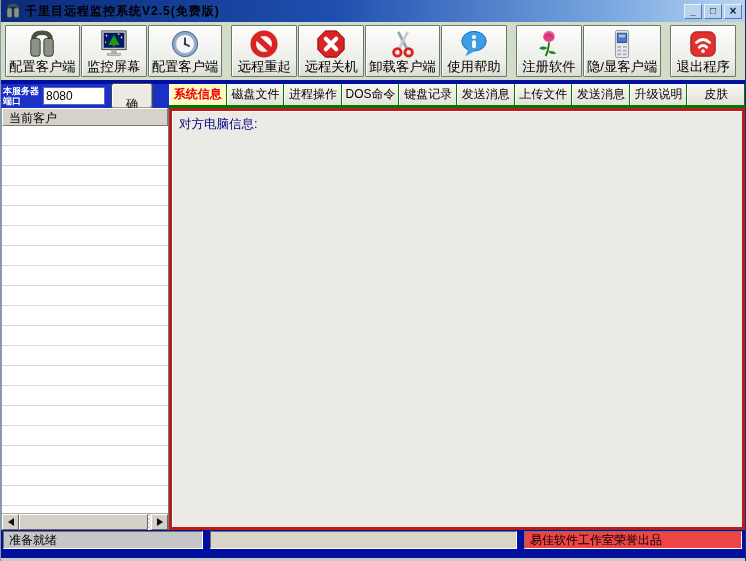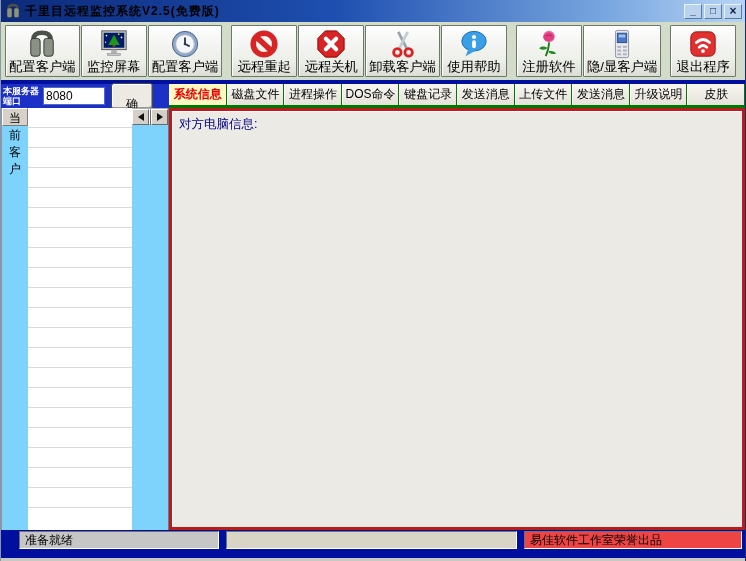--- a/index.html
+++ b/index.html
@@ -41,40 +41,40 @@
     border: 1px solid #404840; box-shadow: inset 1px 1px 0 #fff, inset -1px -1px 0 #9a9a90;
     border-radius: 3px; font-size: 12px; color: #000; cursor: default; padding: 12px; }
   .tabbar { flex: 1; display: flex; background: #c8d4be; border-bottom: 3px solid #007800; }
   .tab { flex: 1; display: flex; align-items: center; justify-content: center;
     background: linear-gradient(#f8f6f0, #e4e2da); border-right: 1px solid #007800;
     border-left: 1px solid #fff; color: #000; white-space: nowrap; cursor: default; }
   .tab.active { background: #fef9c3; color: #e80000; font-weight: bold; }
 
   
   .content { flex: 1; display: flex; min-height: 0; }
-  .left-panel { width: 168px; flex: 0 0 168px; display: flex; flex-direction: row; background: #7dd3fc;
+  .left-panel { width: 168px; flex: 0 0 168px; display: flex; flex-direction: column; background: #7dd3fc;
     border-left: 1px solid #8a98a8; border-right: 1px solid #6a7a8a; }
   .list-header { height: 18px; flex: 0 0 18px; background: #d6d2ca; border: 1px solid;
     border-color: #fff #807c74 #807c74 #fff; padding: 1px 6px; color: #000; }
   .list-rows { flex: 1; overflow: hidden; background: #fff; }
   .client-row { height: 20px; border-bottom: 1px solid #d9d9d9; }
   .hscroll { height: 17px; flex: 0 0 17px; display: flex; background: #efefef; border-top: 1px solid #aaa; }
   .scroll-btn { width: 17px; flex: 0 0 17px; background: #d4d0c8; border: 1px solid;
     border-color: #fff #6a6a6a #6a6a6a #fff; display: flex; align-items: center; justify-content: center; cursor: default; }
   .tri-left { width: 0; height: 0; border-style: solid; border-width: 4px 6px 4px 0; border-color: transparent #101010 transparent transparent; }
   .tri-right { width: 0; height: 0; border-style: solid; border-width: 4px 0 4px 6px; border-color: transparent transparent transparent #101010; }
   .scroll-thumb { width: 78%; background: #d4d0c8; border: 1px solid; border-color: #fff #6a6a6a #6a6a6a #fff; cursor: default; }
   .scroll-track { flex: 1; background: conic-gradient(#ffffff 0 25%, #d4d0c8 0 50%, #ffffff 0 75%, #d4d0c8 0) 0 0 / 4px 4px; }
 
   .main-panel { flex: 1; border: 3px solid #b91c1c; background: #ebeae5; padding: 5px 7px; box-shadow: inset 1px 1px 0 #fff; }
   .info-label { color: #000080; font-size: 12.5px; }
 
   
   .statusbar { height: 31px; flex: 0 0 31px; background: #000f9e; display: flex; align-items: flex-start;
-    padding: 1px 3px 0 18px; gap: 7px; border-bottom: 3px solid #c8c8c4; }
+    padding: 1px 3px 0 2px; gap: 7px; border-bottom: 3px solid #c8c8c4; }
   .seg { height: 18px; border: 1px solid; border-color: #707070 #ffffff #ffffff #707070;
     padding: 1px 5px; color: #000; line-height: 14px; }
   .seg.left { width: 200px; flex: 0 0 200px; background: #c6c6c6; }
   .seg.mid { flex: 1; background: #d8d4c6; }
   .seg.right { width: 218px; flex: 0 0 218px; background: #ef4444; text-align: left; }
 </style>
 </head>
 <body>
 
 <div class="window">

